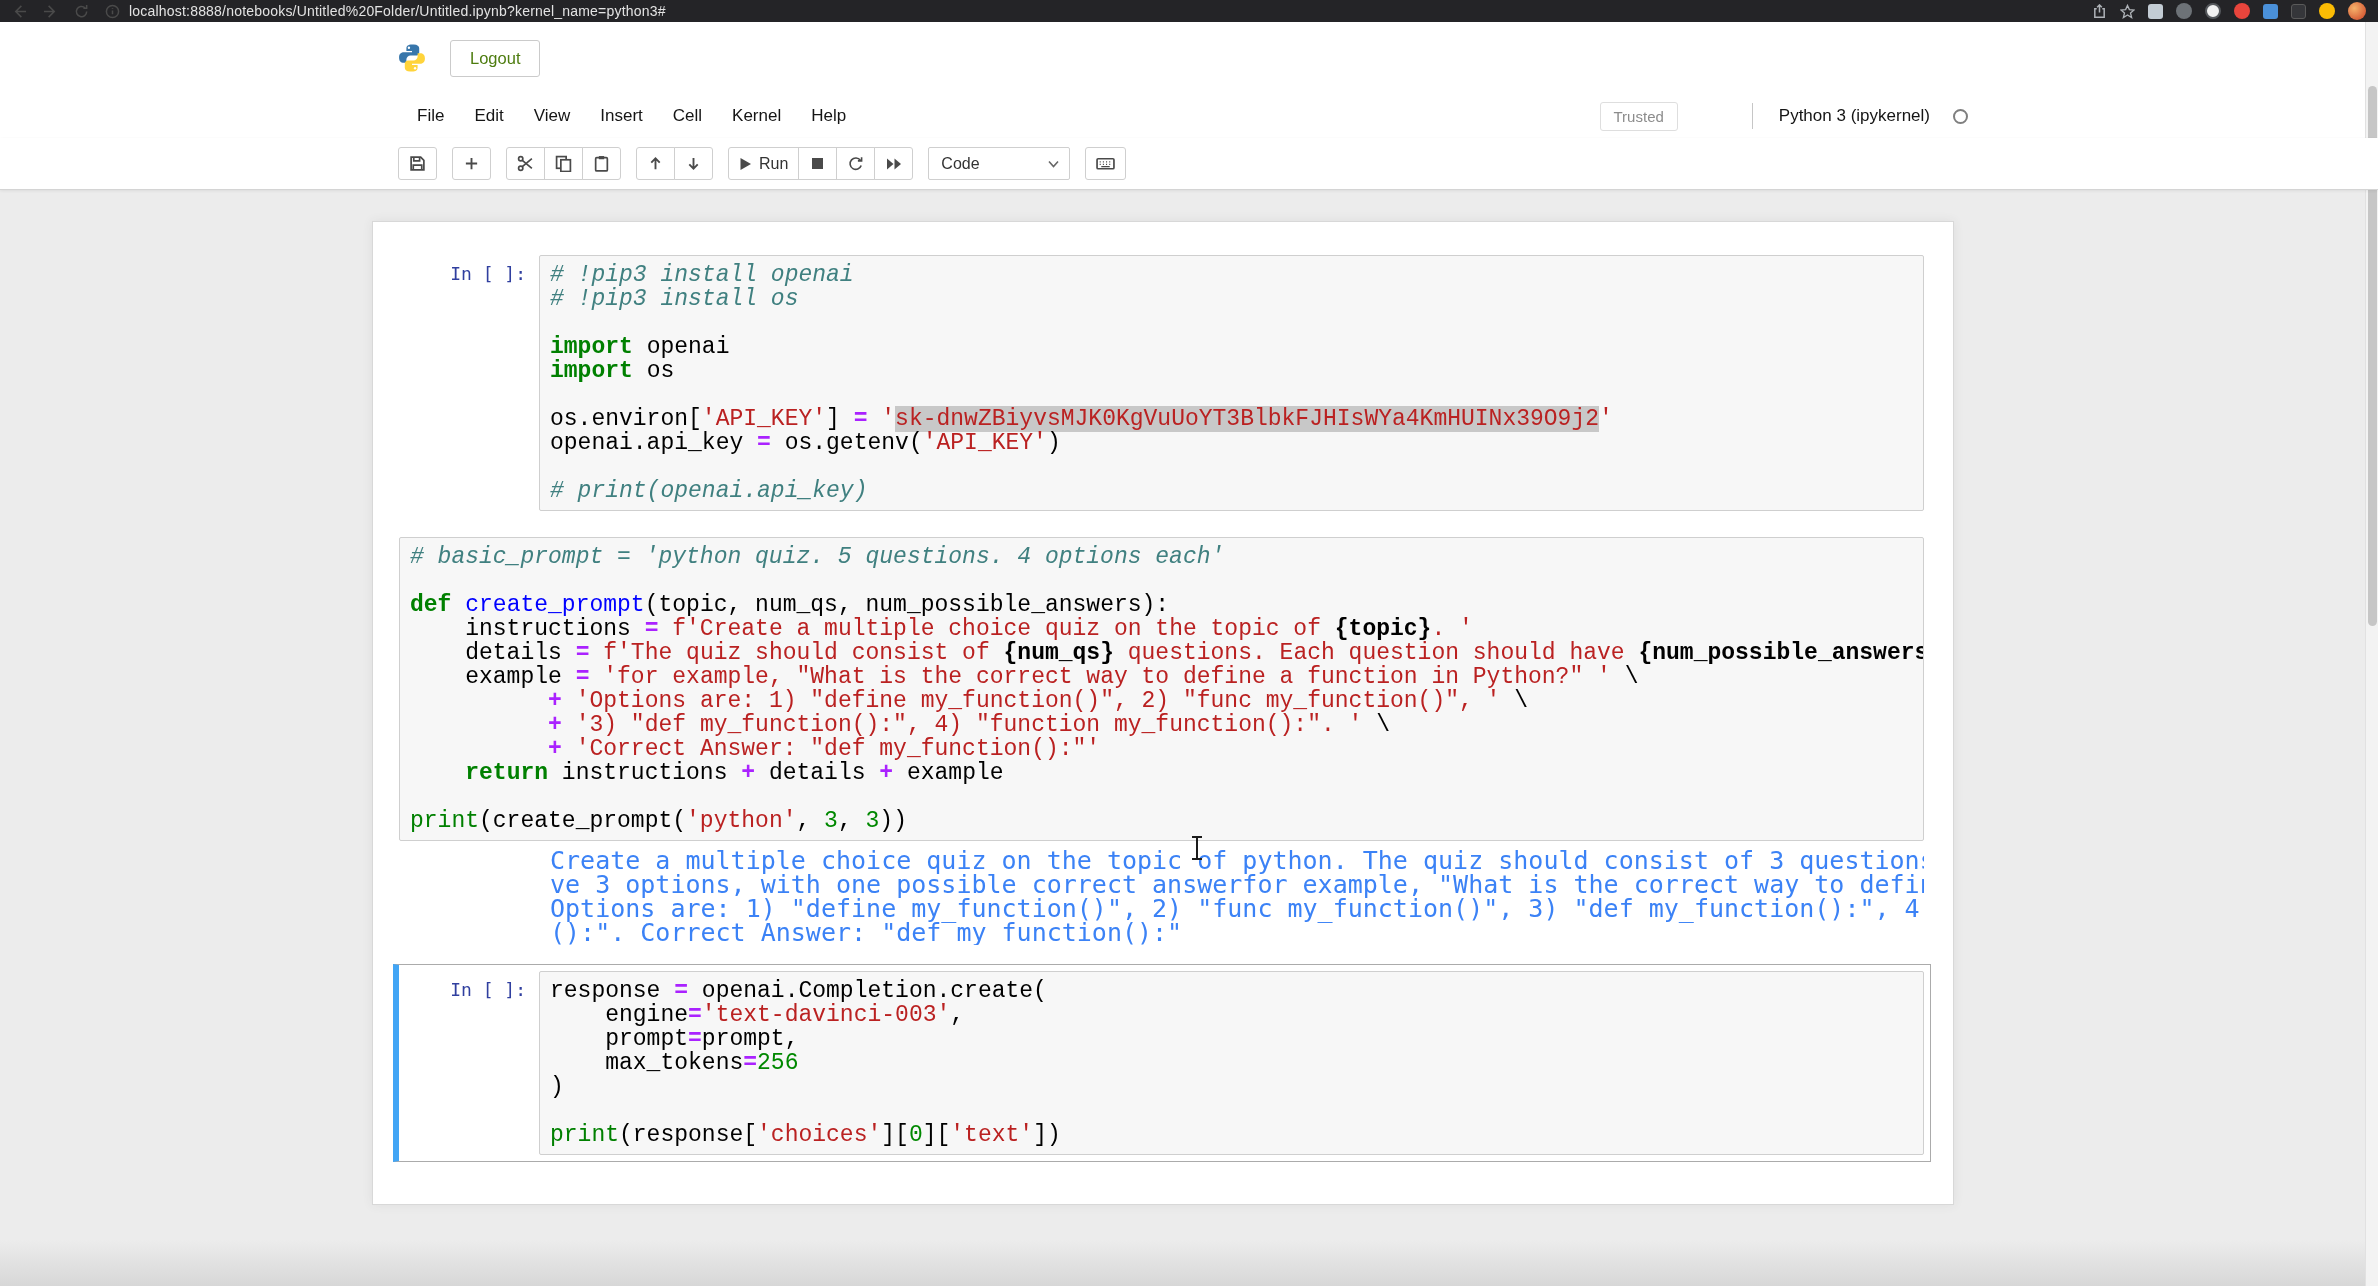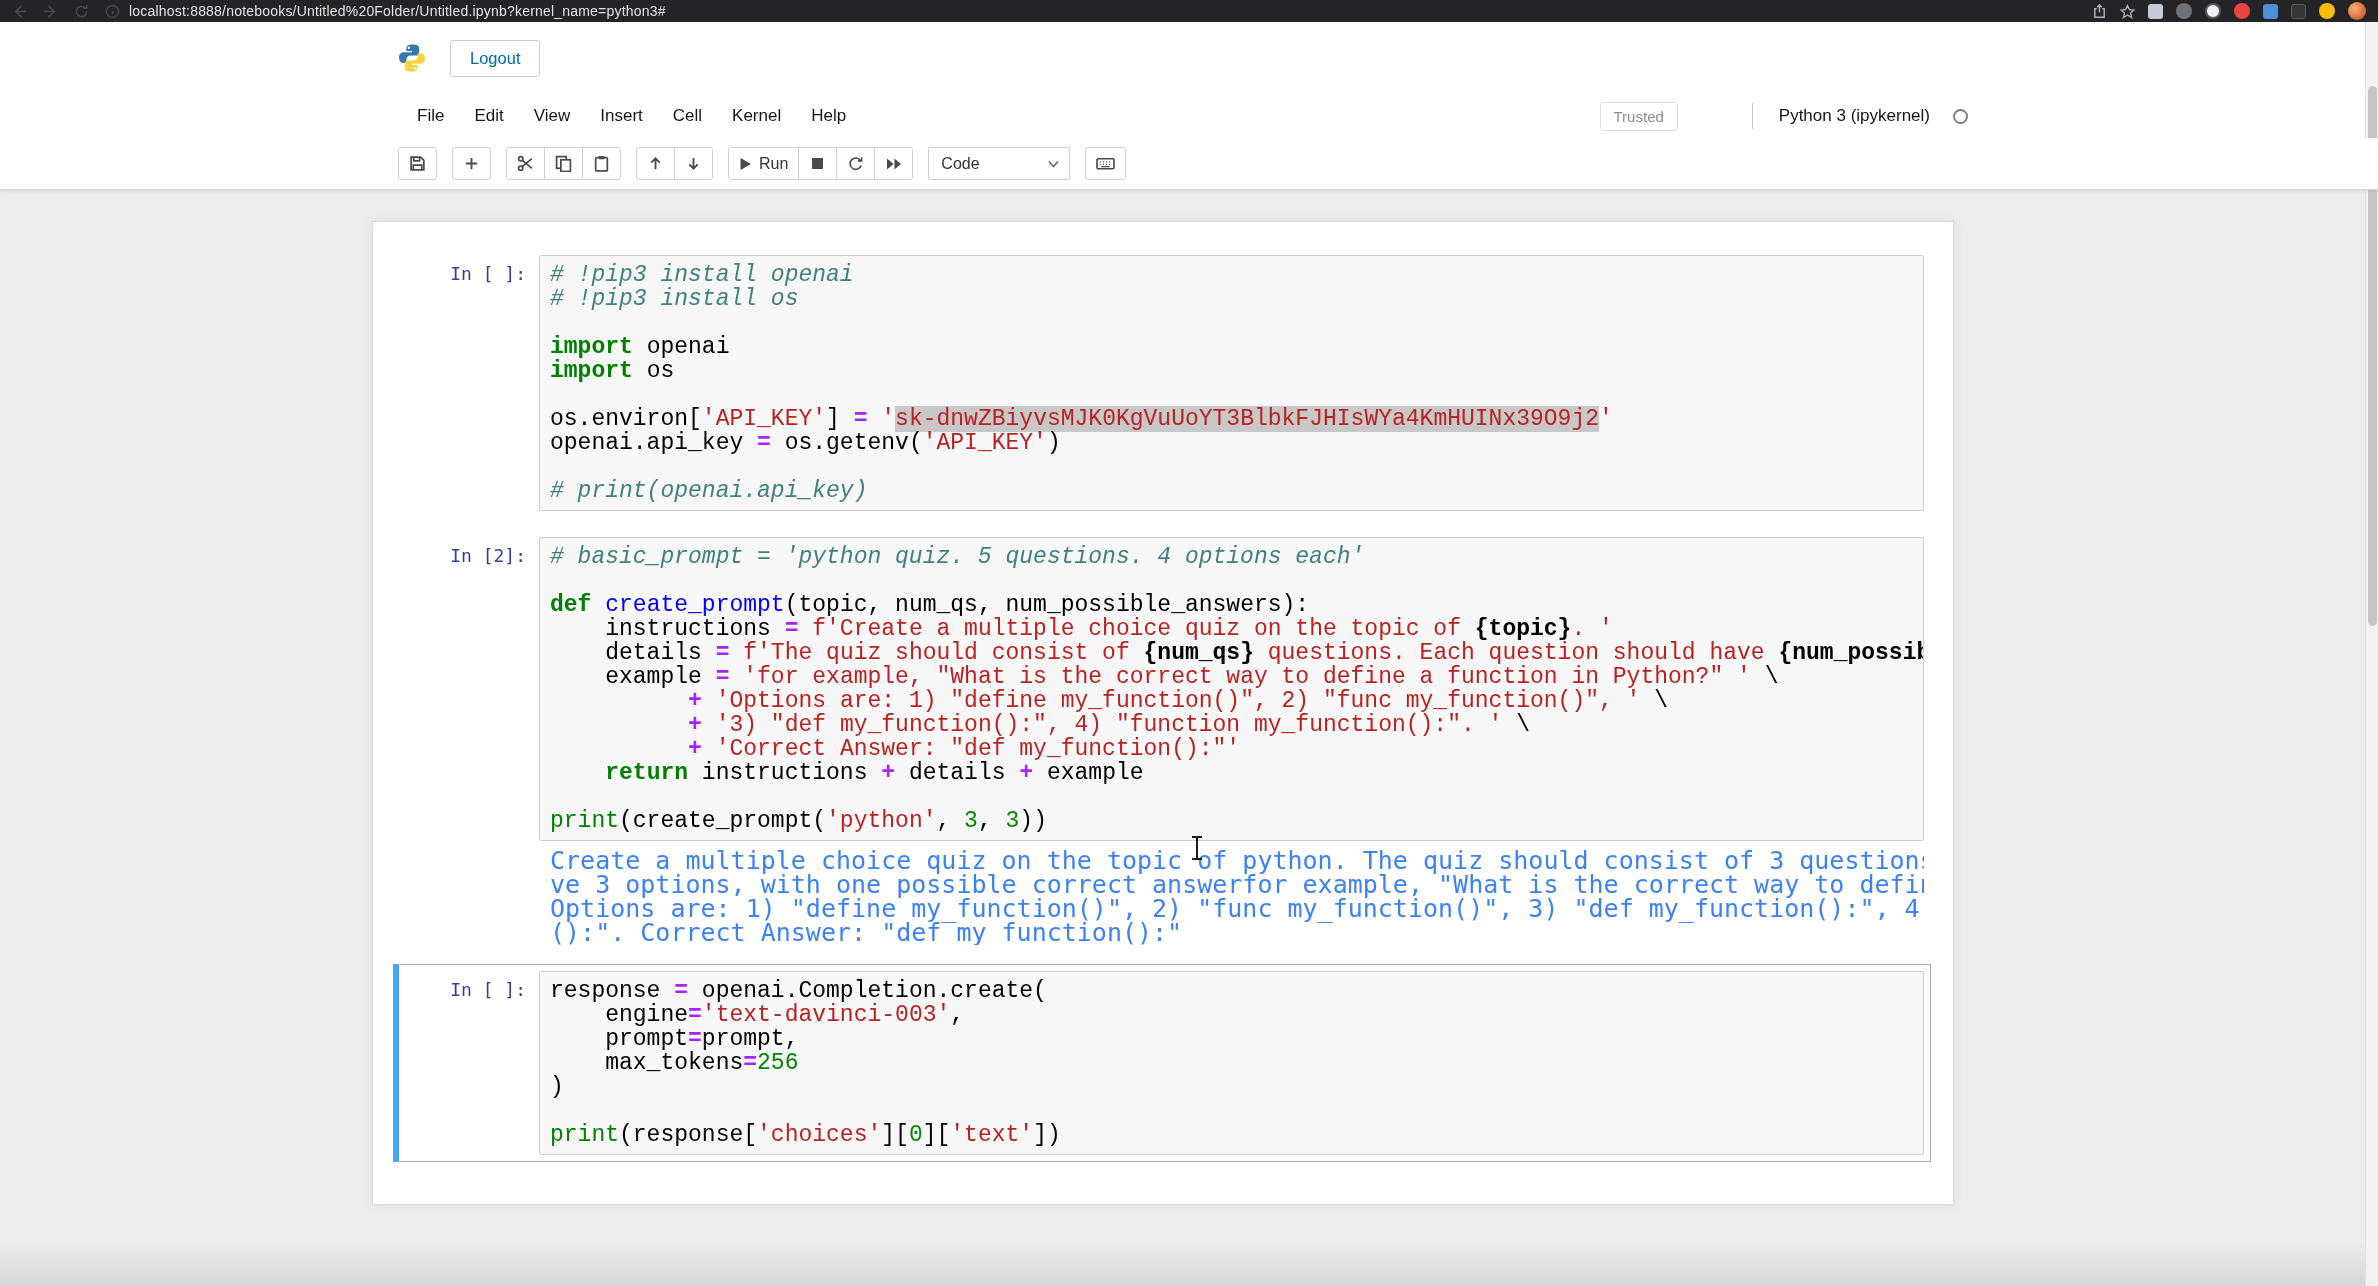--- a/index.html
+++ b/index.html
@@ -28,21 +28,21 @@
   
   .jp-header { height:72px; background:#fff; display:flex; align-items:center;
     justify-content:space-between; padding:0 403px 0 396px; }
   .jp-header-left { display:flex; align-items:baseline; }
   .jp-logo { display:flex; align-items:center; cursor:pointer; align-self:center; }
   .jp-logo-text { font-size:31px; color:#77777a; margin-left:7px; letter-spacing:-0.5px; }
   .nb-title { margin-left:26px; font-size:24px; color:#000; cursor:pointer; }
   .nb-checkpoint { margin-left:14px; font-size:15.5px; color:#1a1a1a; }
   .nb-unsaved { margin-left:9px; font-size:15.5px; color:#1a1a1a; }
   .jp-header-right { display:flex; align-items:center; gap:22px; }
-  .logout-btn { font-size:16.5px; color:#0369a1; background:#fff; border:1px solid #cbcbcb;
+  .logout-btn { font-size:16.5px; color:#4d7c0f; background:#fff; border:1px solid #cbcbcb;
     border-radius:3px; padding:8px 19px; cursor:pointer; }
 
   
   .menubar { height:44px; background:#fff; display:flex; align-items:center;
     justify-content:space-between; padding:0 410px 0 402px; }
   .menu-left { display:flex; align-items:center; }
   .menu-item { font-size:17px; color:#151515; padding:7px 15px; cursor:pointer; }
   .menu-right { display:flex; align-items:center;gap:12px; }
   .trusted-badge { font-size:15px; color:#8c8c8c; border:1px solid #dedede; background:#fff;
     padding:5px 13px; border-radius:3px; margin-right:62px; }
@@ -297,21 +297,20 @@
 <span>os.environ[</span><span class="tk-str">'API_KEY'</span><span>] </span><span class="tk-op">=</span><span> </span><span class="tk-str">'</span><span class="tk-str tk-hl">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</span><span class="tk-str">'</span>
 <span>openai.api_key </span><span class="tk-op">=</span><span> os.getenv(</span><span class="tk-str">'API_KEY'</span><span>)</span>
 
 <span class="tk-com"># print(openai.api_key)</span>
 </pre>
             </div>
           </div>
         </div>
         <div class="cell">
           <div class="input-row">
-            <div class="prompt">In [2]:</div>
             <div class="input-box">
               <pre class="code"><span class="tk-com"># basic_prompt = 'python quiz. 5 questions. 4 options each'</span>
 
 <span class="tk-kw">def</span><span> </span><span class="tk-def">create_prompt</span><span>(topic, num_qs, num_possible_answers):</span>
 <span>    instructions </span><span class="tk-op">=</span><span> </span><span class="tk-str">f'Create a multiple choice quiz on the topic of </span><span class="tk-fvar">{topic}</span><span class="tk-str">. '</span>
 <span>    details </span><span class="tk-op">=</span><span> </span><span class="tk-str">f'The quiz should consist of </span><span class="tk-fvar">{num_qs}</span><span class="tk-str"> questions. Each question should have </span><span class="tk-fvar">{num_possible_answers}</span><span class="tk-str"> options, with one possible correct answer'</span>
 <span>    example </span><span class="tk-op">=</span><span> </span><span class="tk-str">'for example, "What is the correct way to define a function in Python?" '</span><span> \</span>
 <span>          </span><span class="tk-op">+</span><span> </span><span class="tk-str">'Options are: 1) "define my_function()", 2) "func my_function()", '</span><span> \</span>
 <span>          </span><span class="tk-op">+</span><span> </span><span class="tk-str">'3) "def my_function():", 4) "function my_function():". '</span><span> \</span>
 <span>          </span><span class="tk-op">+</span><span> </span><span class="tk-str">'Correct Answer: "def my_function():"'</span>

